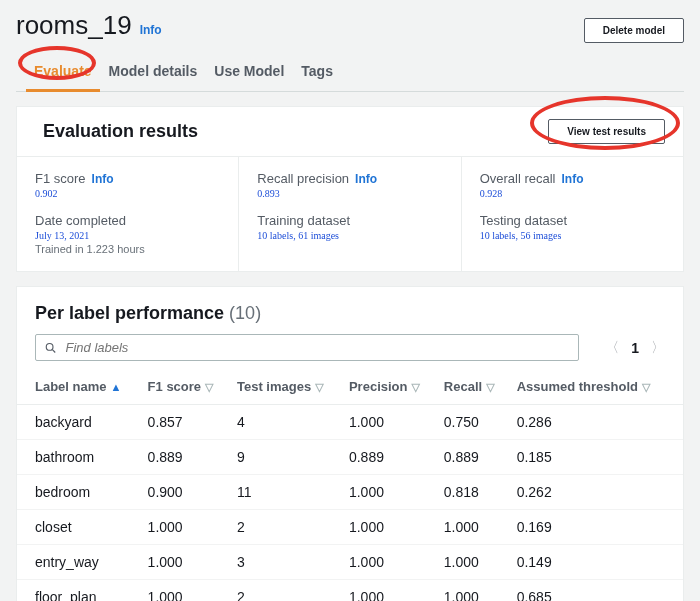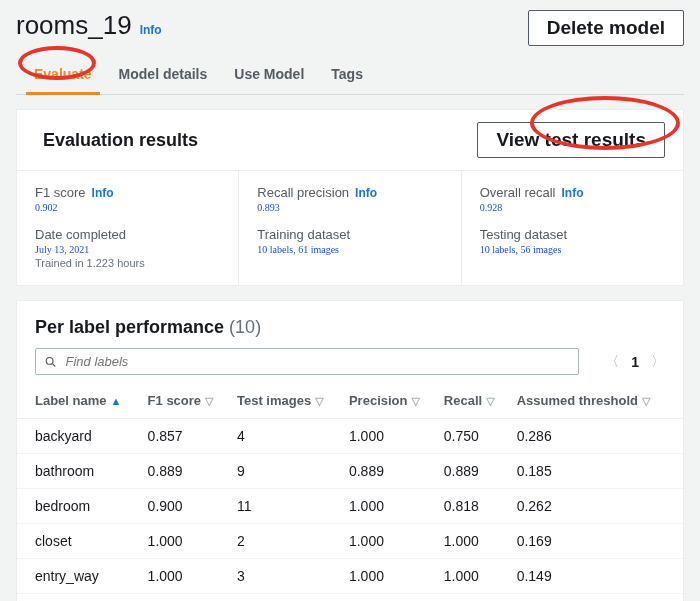--- a/index.html
+++ b/index.html
@@ -30,28 +30,28 @@
     font-size: 12px;
     font-weight: 600;
     color: #2074d5;
     cursor: pointer;
   }
   .btn {
     background: #fff;
     border: 1px solid #545b64;
     border-radius: 2px;
     padding: 6px 18px;
-    font-size: 19px;
+    font-size: 10px;
     font-weight: 700;
     color: #16191f;
     cursor: pointer;
   }
   .tabs {
     display: flex;
-    gap: 19px;
+    gap: 9px;
     border-bottom: 1px solid #d5dbdb;
     margin-top: 10px;
     padding-left: 14px;
   }
   .tab {
     padding: 10px 4px 12px 4px;
     font-size: 14px;
     font-weight: 600;
     color: #545b64;
     cursor: pointer;

